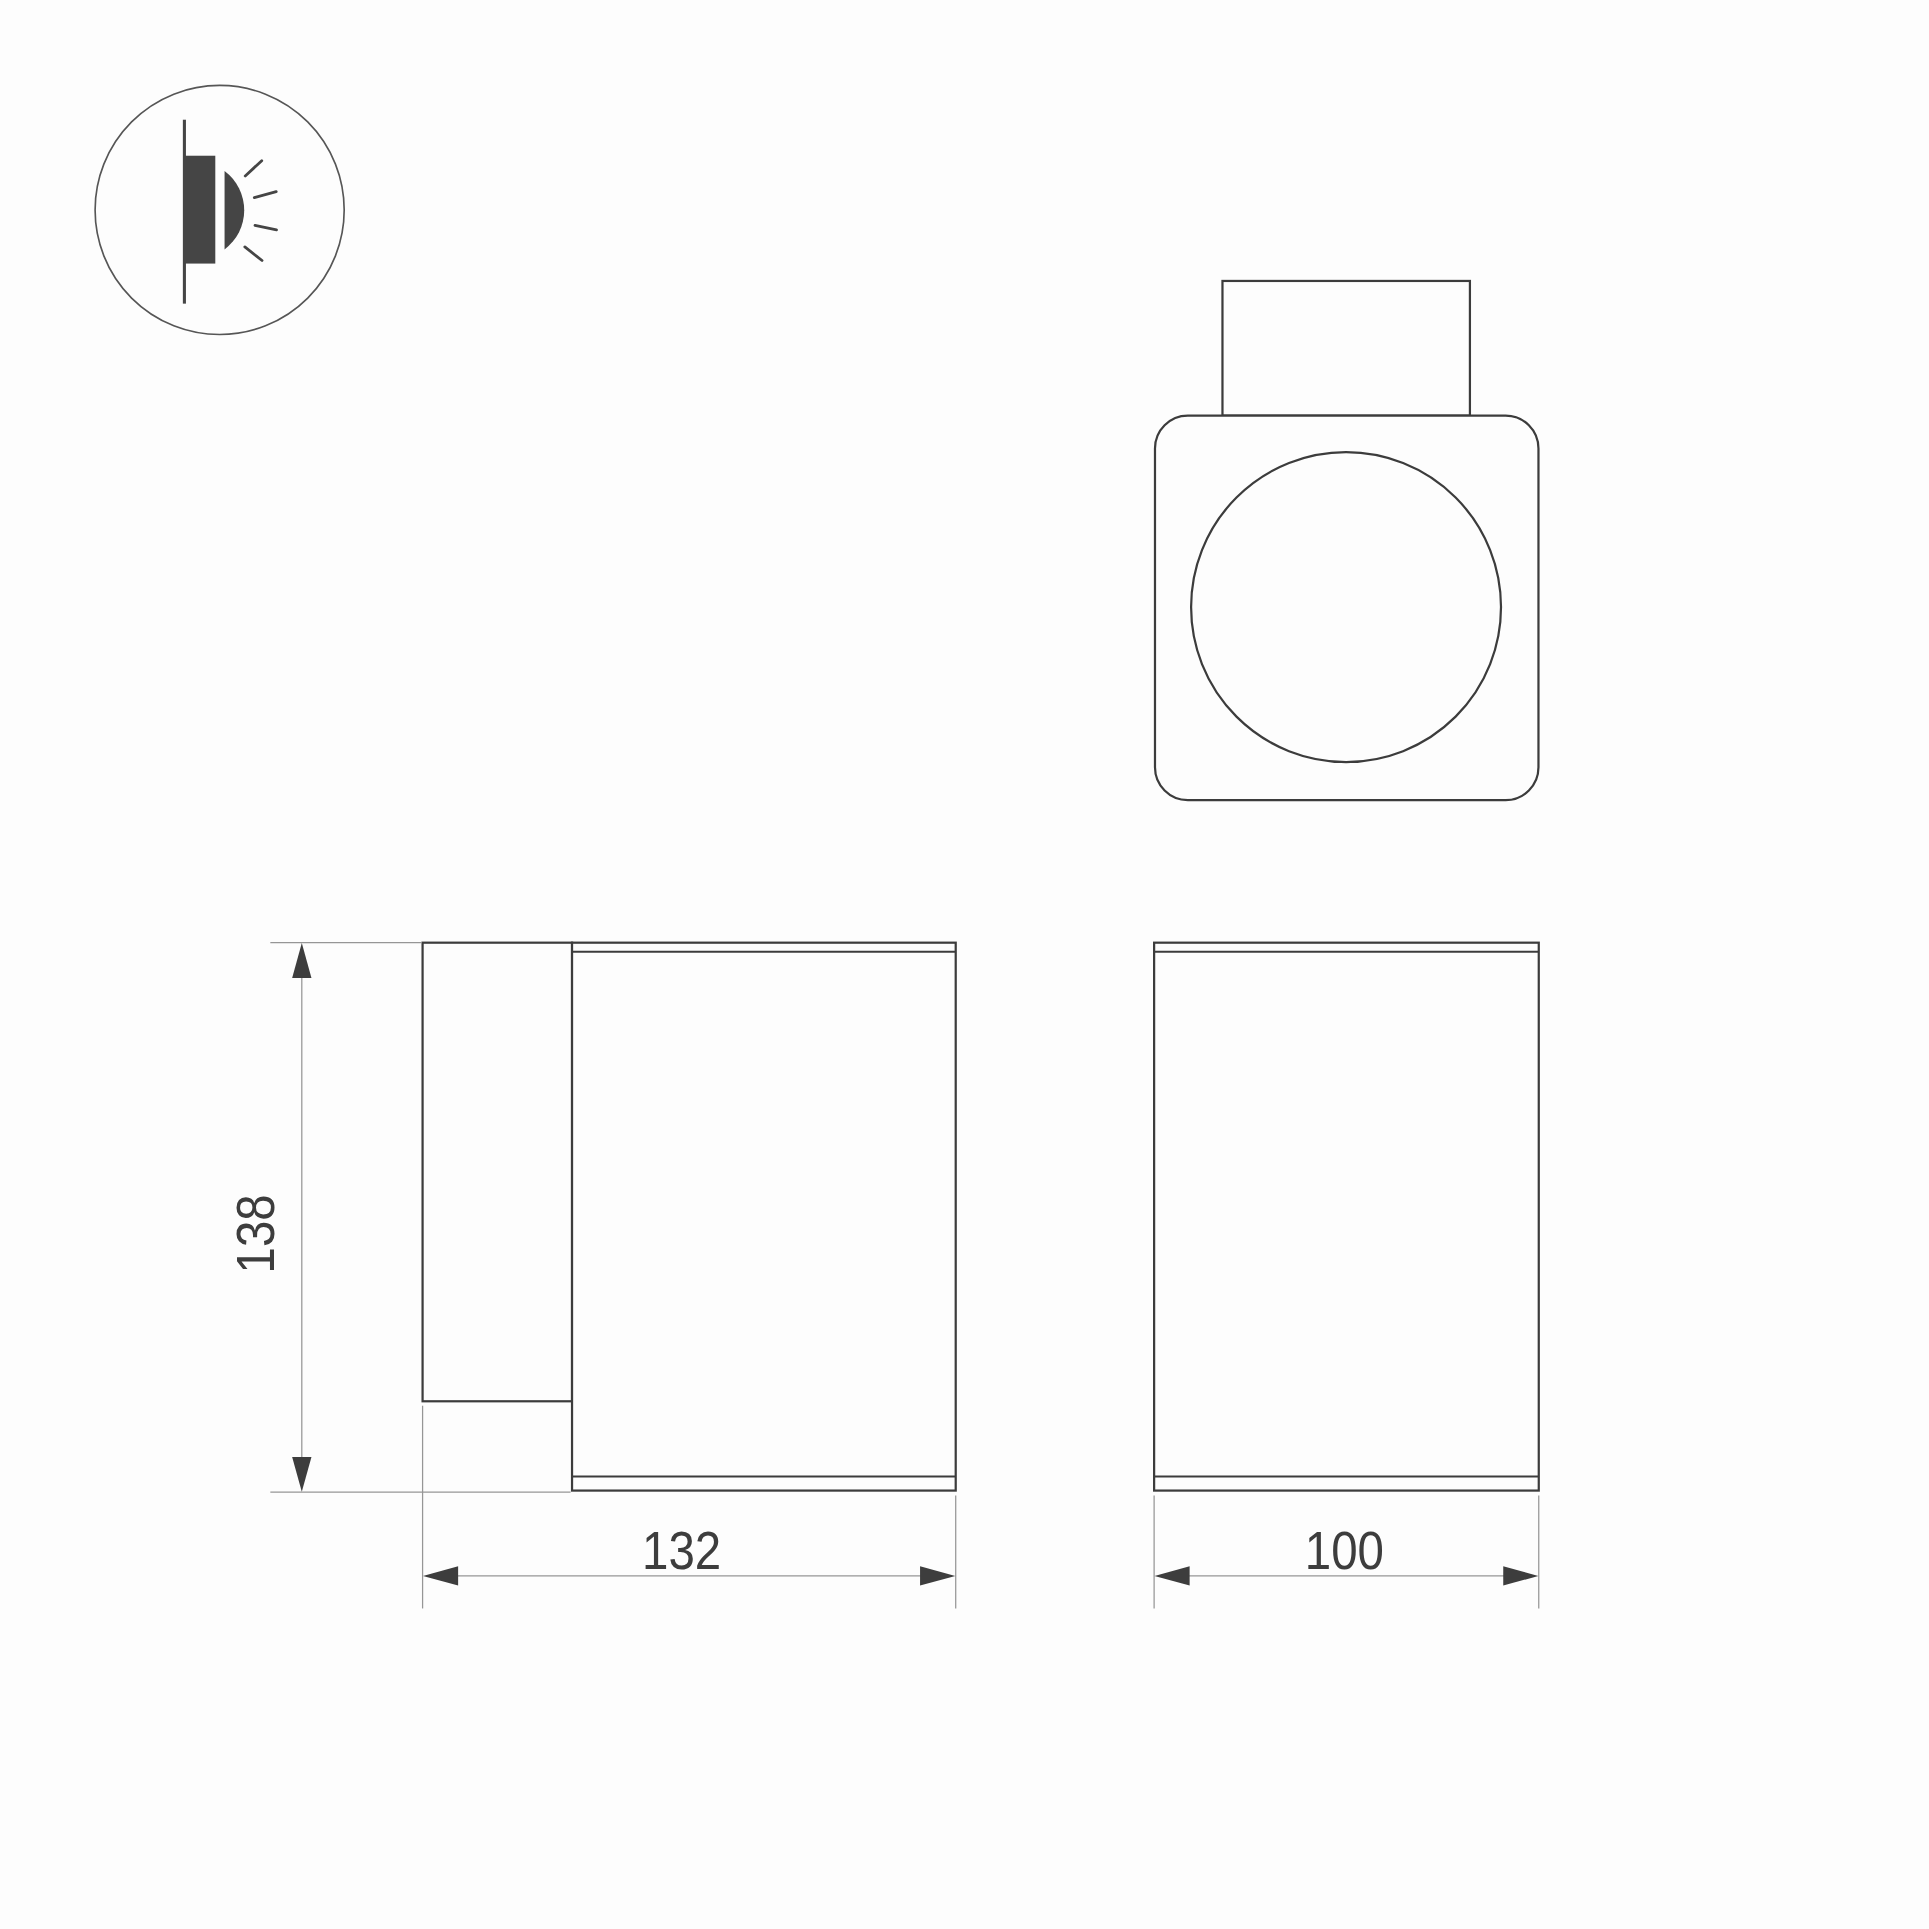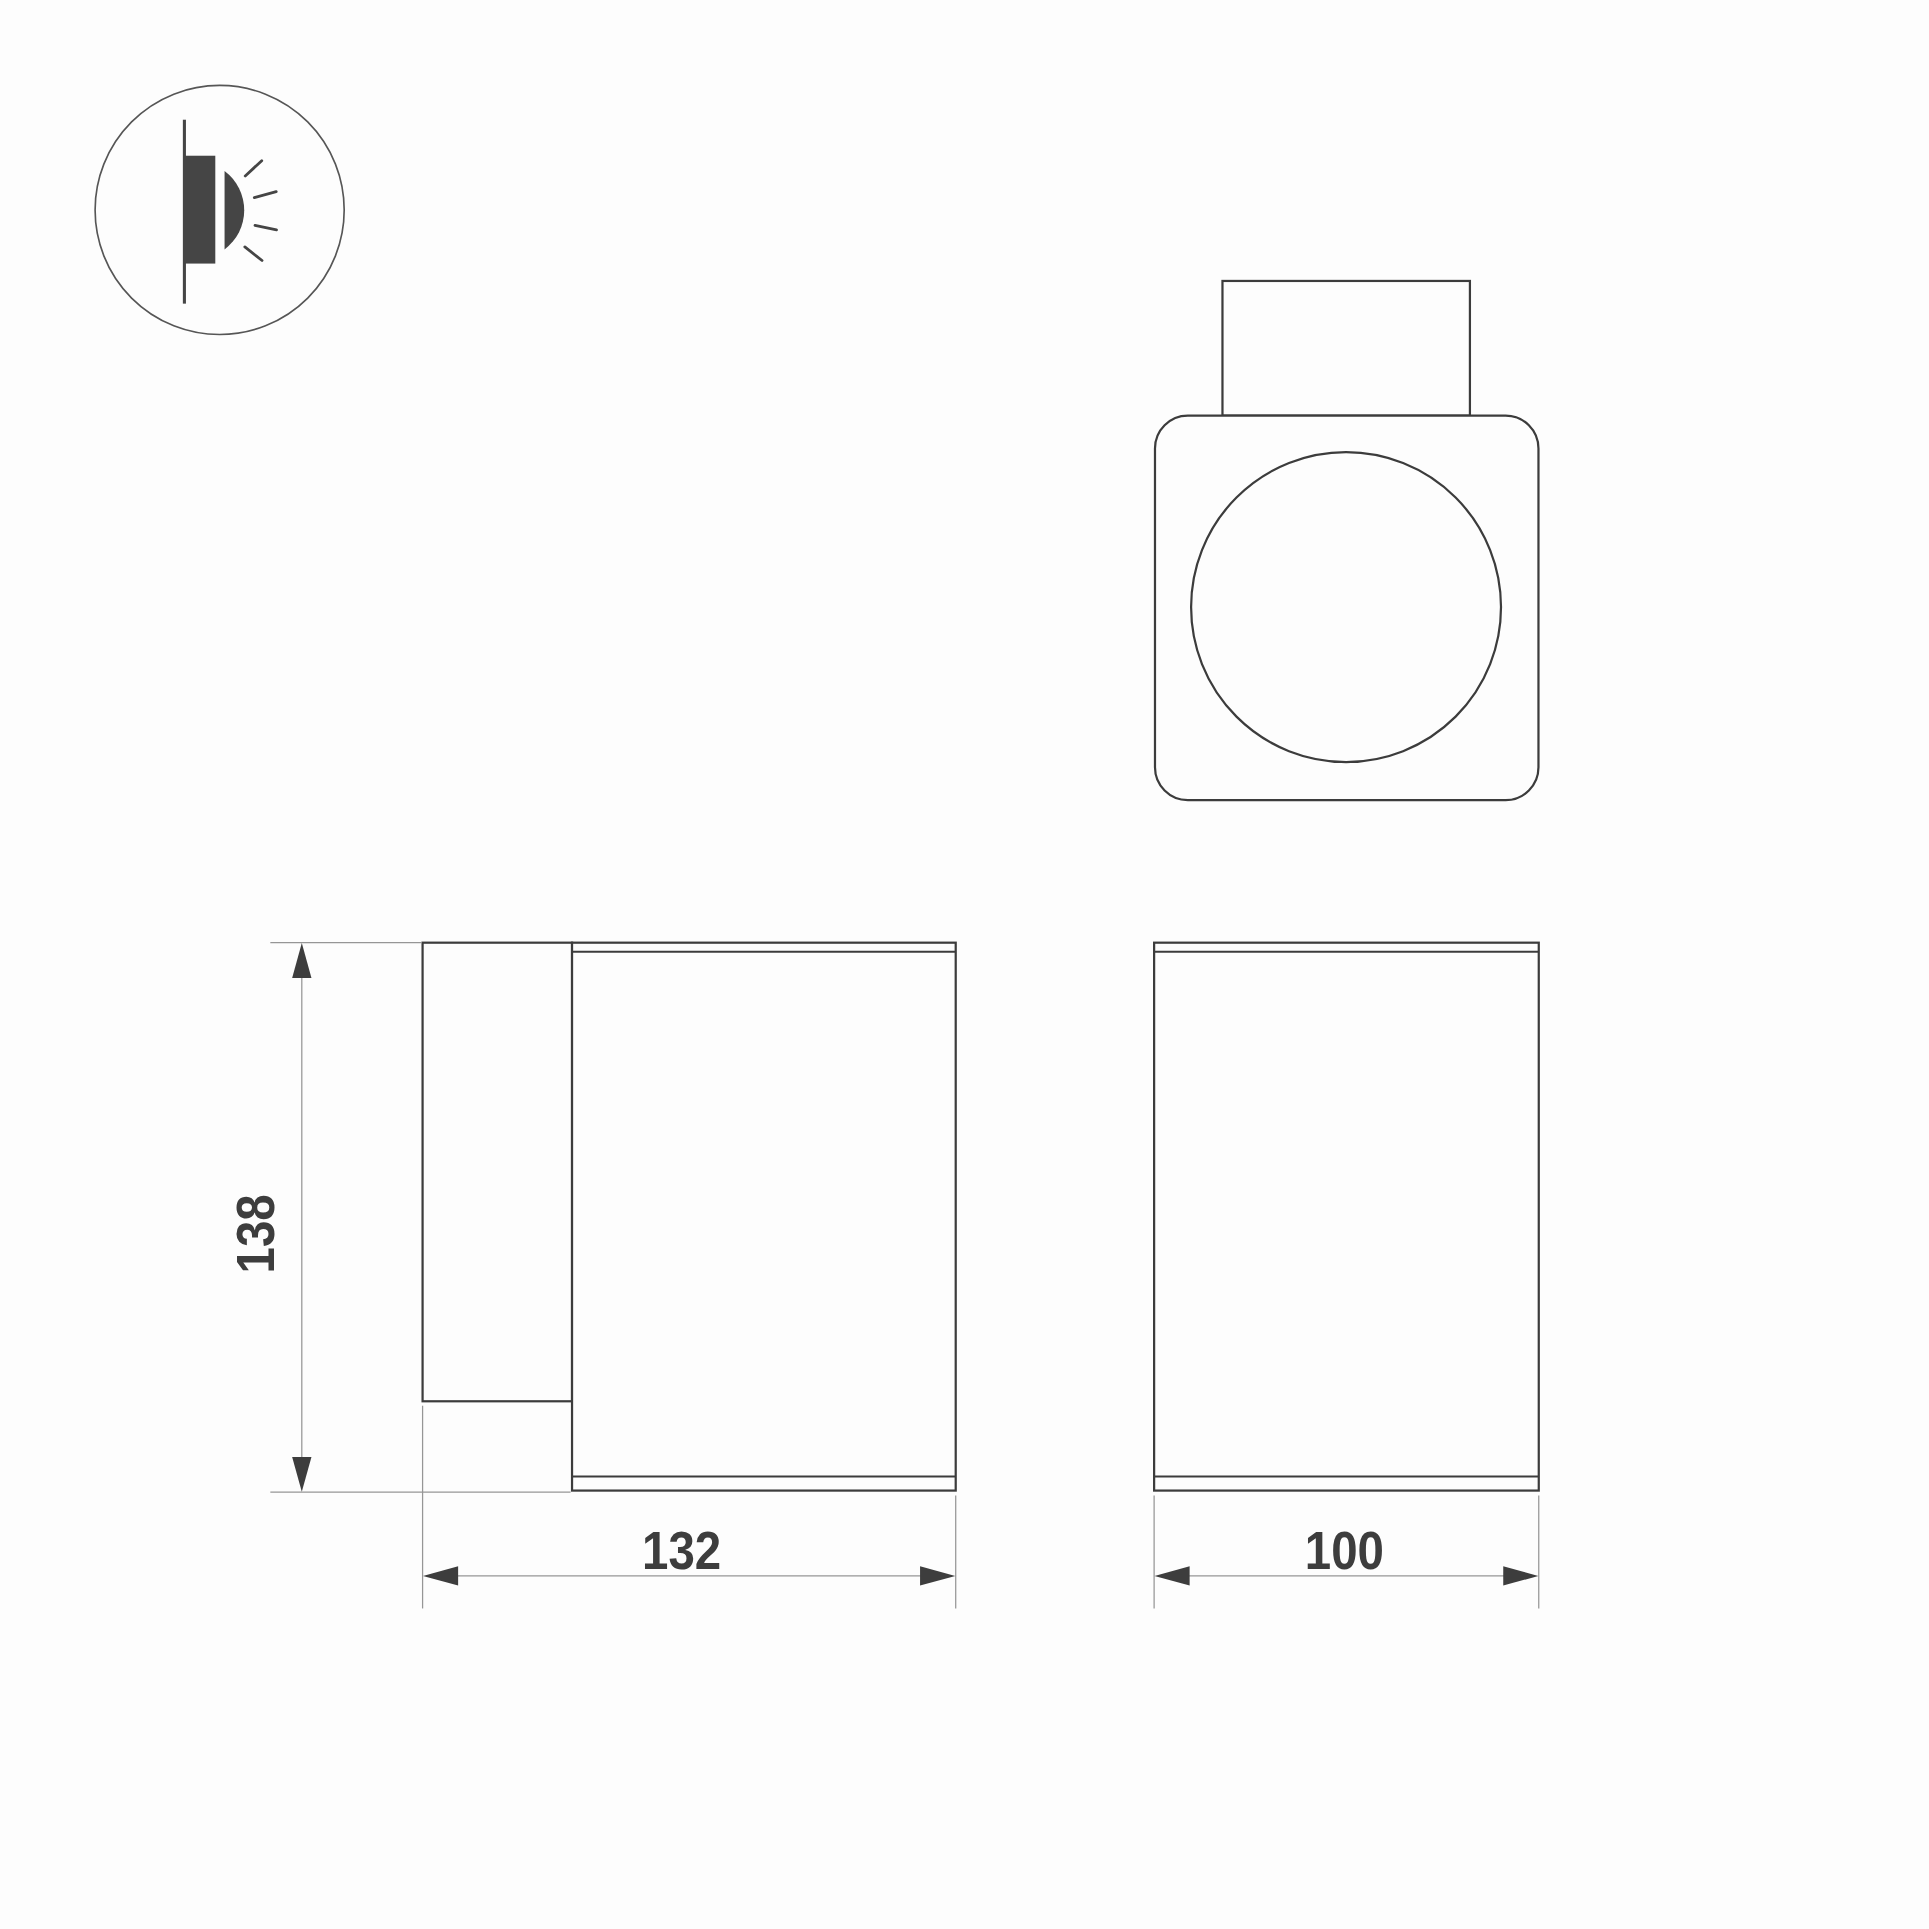--- a/index.html
+++ b/index.html
@@ -1,16 +1,16 @@
 <!DOCTYPE html>
 <html><head>
 <meta charset="utf-8">
 <style>
   html,body{margin:0;padding:0;background:#fdfdfd;}
-  #canvas{width:1929px;height:1894px;position:relative;font-weight:bold;}
+  #canvas{width:1929px;height:1894px;position:relative;}
   svg{display:block;}
   text{font-family:"Liberation Sans", sans-serif; fill:#3d3d3d;}
 </style>
 </head>
 <body>
 <div id="canvas">
 <svg width="1929" height="1929" viewBox="0 0 1998 1998" xmlns="http://www.w3.org/2000/svg">
 
   <rect x="0" y="0" width="1998" height="1998" fill="#fdfdfd"></rect>
 

